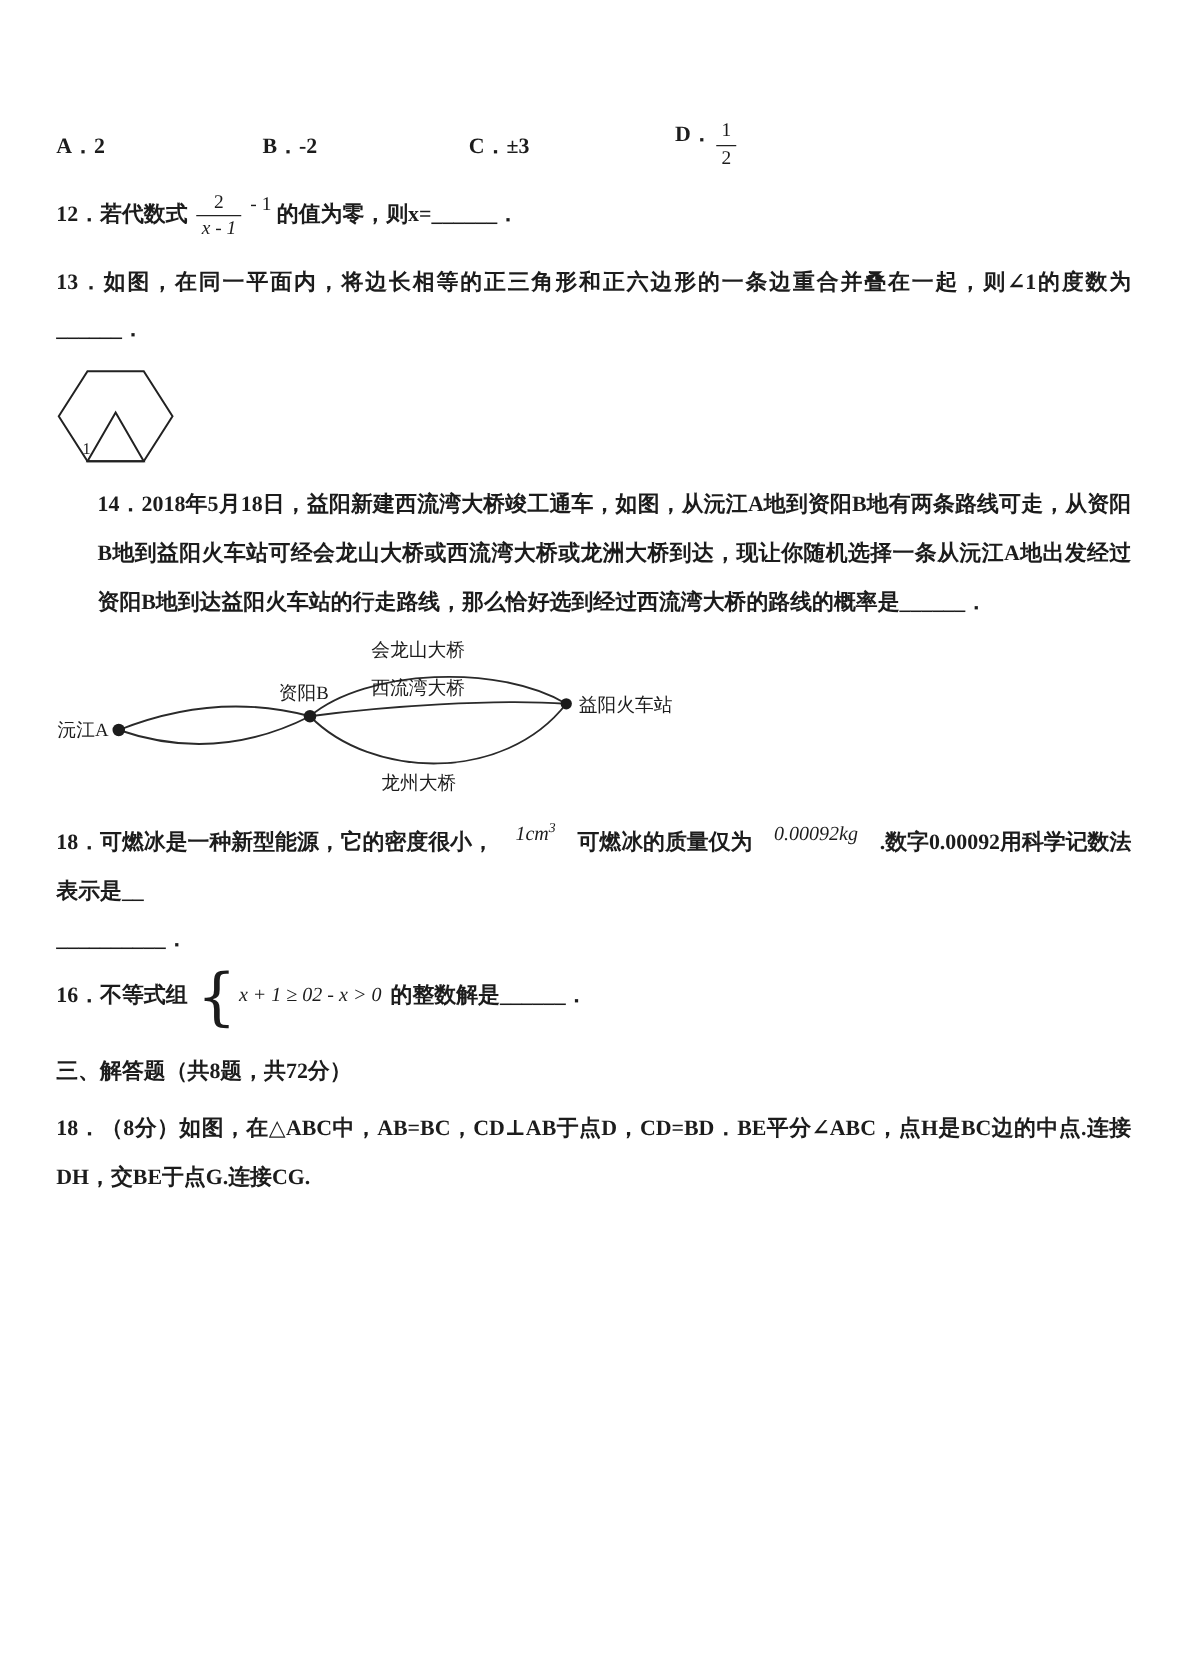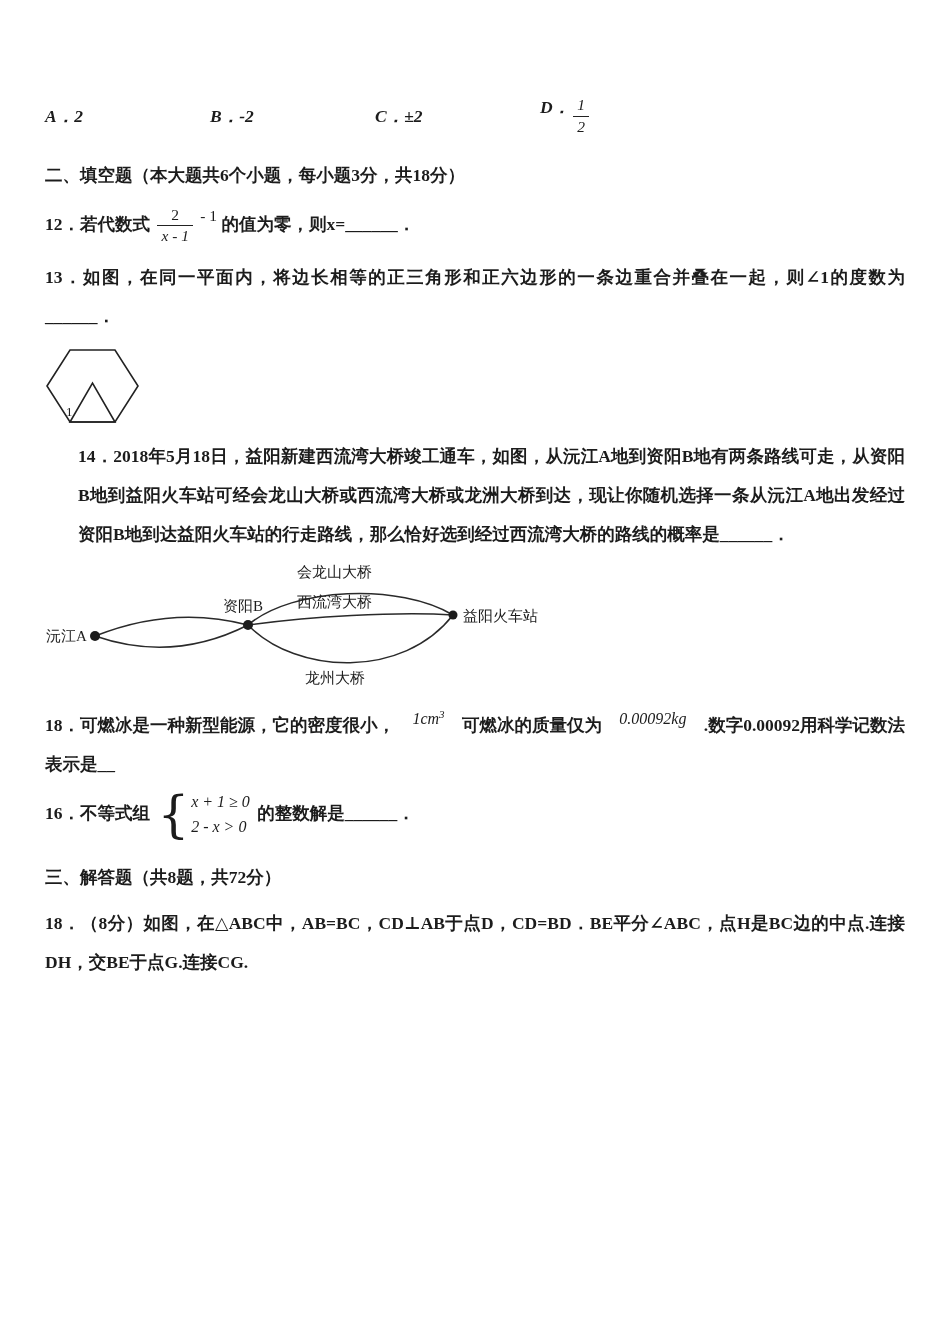--- a/index.html
+++ b/index.html
@@ -7,21 +7,21 @@
   body {
     width:950px; height:1344px;
     color:#1c1c1c;
     font-family:"Liberation Serif","DejaVu Serif",serif;
     font-size:17.5px;
     overflow:hidden;
   }
   .page { padding:90px 45px 0 45px; height:1344px; overflow:hidden; }
 
   .options-row { display:flex; align-items:center; height:52px; }
-  .opt { width:165px; font-weight:600;font-style:italic; }
+  .opt { width:165px; font-weight:600; }
   .opt-d { width:auto; display:inline-flex; align-items:flex-start; }
 
   .para {
     line-height:2.22;
     text-align:justify;
     font-weight:600;
   }
   .section-title { line-height:2.2; margin-top:14px; font-weight:600; }
 
   .frac {
@@ -33,48 +33,47 @@
   .frac .den { display:block; padding:0 4px; }
   .frac .it { font-style:italic;text-align:right; }
 
   .mtop { position:relative; top:-9px; font-size:15.5px; font-weight:normal; }
 
   .mathit { font-style:italic; position:relative; top:-7px; margin:0 13px; font-size:16px; font-weight:normal; }
   .mathit sup { font-size:11px; }
 
   .system { display:inline-flex; align-items:center; vertical-align:middle; margin:0 3px; }
   .system .brace { font-size:50px; font-weight:300; line-height:0.85; margin-right:2px; font-family:"DejaVu Serif",serif; }
-  .system .rows { display:inline-flex; flex-direction:column; font-style:italic; font-size:16px; line-height:1.55; font-weight:normal; }
+  .system .rows { display:inline-flex; flex-direction:row; font-style:italic; font-size:16px; line-height:1.55; font-weight:normal; }
 
   .fig { margin:10px 0 6px 0; }
   .fig13 { margin-left:0; }
   .fig14 { margin:8px 0 2px 0; }
   svg text { font-family:"Liberation Serif","DejaVu Serif",serif; fill:#1c1c1c; }
 
   .blank-line { line-height:2.2; font-weight:600; }
 </style>
 </head>
 <body>
 
 <div class="page">
 
   <div class="options-row">
     <span class="opt">A．2</span>
     <span class="opt">B．-2</span>
-    <span class="opt">C．±2</span>
+    <span class="opt">C．±3</span>
     <span class="opt opt-d">
       <span>D．</span>
       <span class="frac">
         <span class="num">1</span>
         <span class="den">2</span>
       </span>
     </span>
   </div>
 
-  <p class="section-title">二、填空题（本大题共6个小题，每小题3分，共18分）</p>
 
 
   <p class="para" style="margin-top:10px;">
     <span>12．若代数式</span>
     <span class="frac">
       <span class="num">2</span>
       <span class="den it">x - 1</span>
     </span>
     <span class="mtop">- 1</span>
     <span>的值为零，则x=______．</span>
@@ -115,20 +114,21 @@
     </svg>
   </div>
 
   <p class="para">
     <span>18．可燃冰是一种新型能源，它的密度很小，</span>
     <span class="mathit"><span>1cm</span><sup>3</sup></span>
     <span>可燃冰的质量仅为</span>
     <span class="mathit">0.00092kg</span>
     <span>.数字0.00092用科学记数法表示是__</span>
   </p>
+  <p class="blank-line">__________．</p>
 
   <p class="para" style="margin-top:6px;">
     <span>16．不等式组</span>
     <span class="system">
       <span class="brace">{</span>
       <span class="rows">
         <span>x + 1 ≥ 0</span>
         <span>2 - x &gt; 0</span>
       </span>
     </span>

